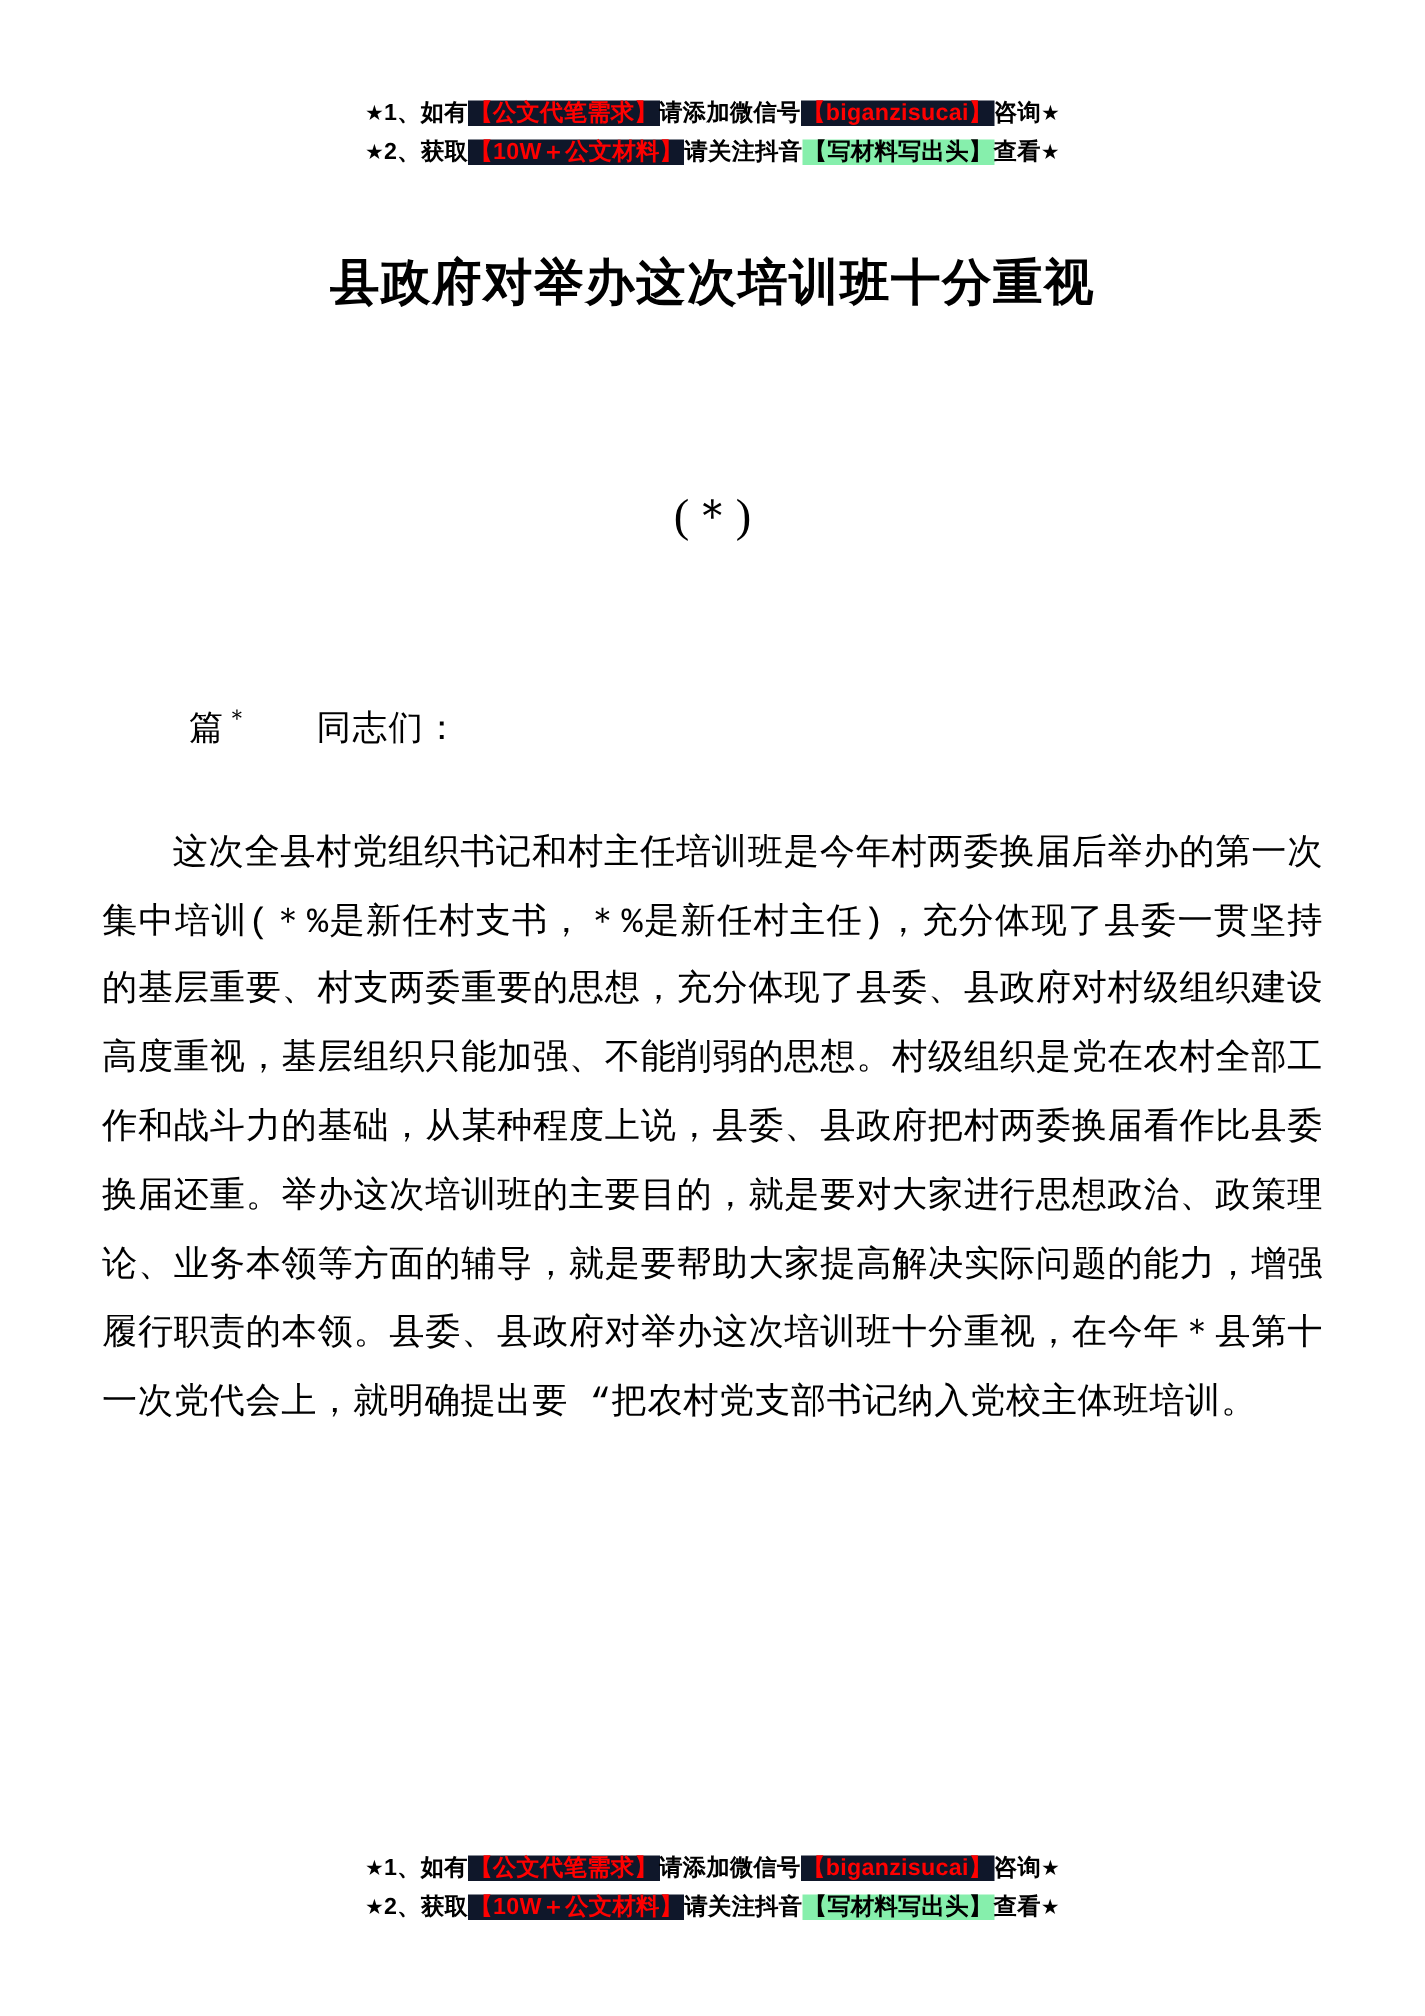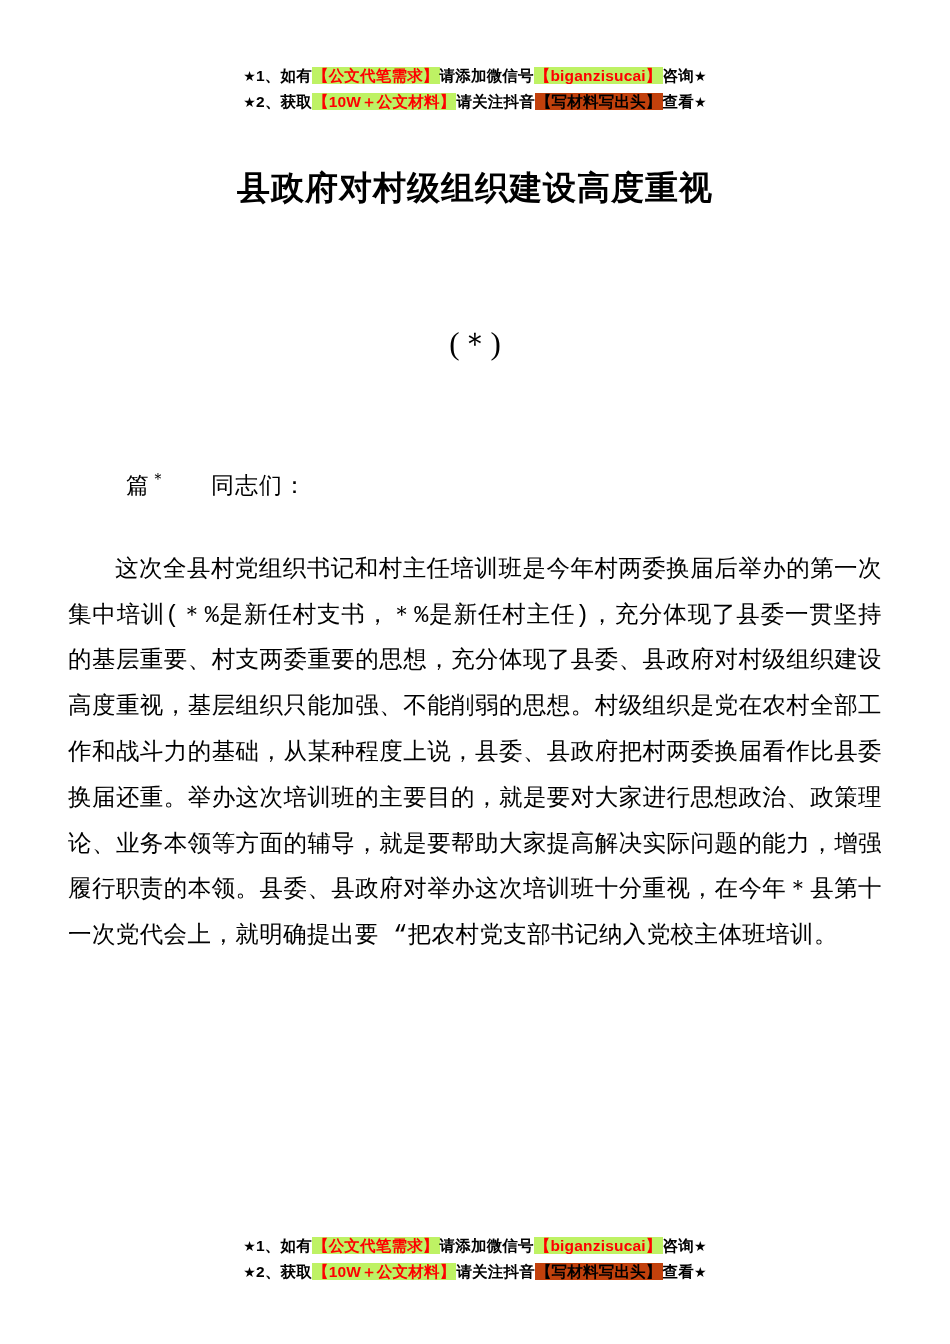--- a/index.html
+++ b/index.html
@@ -40,26 +40,26 @@
     left: 0;
     right: 0;
     bottom: 58px;
   }
   .promo-line {
     white-space: nowrap;
     margin: 2px 0;
   }
   .star { font-size: 14px; }
   .hl-yellow-red {
-    background: #bef264;
+    background: #0f172a;
     color: #ff0000;
     padding: 0 1px;
   }
   .hl-yellow-black {
-    background: #c2410c;
+    background: #86efac;
     color: #000000;
     padding: 0 1px;
   }
   .underline { }
 
   
   .doc-title {
     text-align: center;
     font-size: 33px;
     font-weight: bold;
@@ -103,21 +103,21 @@
 
   <div class="promo promo-top">
     <div class="promo-line">
       <span class="star">★</span><span>1、如有</span><span class="hl-yellow-red">【公文代笔需求】</span><span>请添加微信号</span><span class="hl-yellow-red">【biganzisucai】</span><span>咨询</span><span class="star">★</span>
     </div>
     <div class="promo-line">
       <span class="star">★</span><span>2、获取</span><span class="hl-yellow-red">【10W＋公文材料】</span><span>请</span><span class="underline">关注</span><span>抖音</span><span class="hl-yellow-black">【写材料写出头】</span><span>查看</span><span class="star">★</span>
     </div>
   </div>
 
-  <div class="doc-title">县政府对村级组织建设高度重视</div>
+  <div class="doc-title">县政府对举办这次培训班十分重视</div>
 
   <div class="doc-subtitle">(＊)</div>
 
   <div class="salutation">
     <span>篇</span><span class="sup">＊</span><span class="gap"></span><span>同志们：</span>
   </div>
 
   <div class="body-para">这次全县村党组织书记和村主任培训班是今年村两委换届后举办的第一次集中培训(＊%是新任村支书，＊%是新任村主任)，充分体现了县委一贯坚持的基层重要、村支两委重要的思想，充分体现了县委、县政府对村级组织建设高度重视，基层组织只能加强、不能削弱的思想。村级组织是党在农村全部工作和战斗力的基础，从某种程度上说，县委、县政府把村两委换届看作比县委换届还重。举办这次培训班的主要目的，就是要对大家进行思想政治、政策理论、业务本领等方面的辅导，就是要帮助大家提高解决实际问题的能力，增强履行职责的本领。县委、县政府对举办这次培训班十分重视，在今年＊县第十一次党代会上，就明确提出要 “把农村党支部书记纳入党校主体班培训。</div>
 
   <div class="promo promo-bottom">

